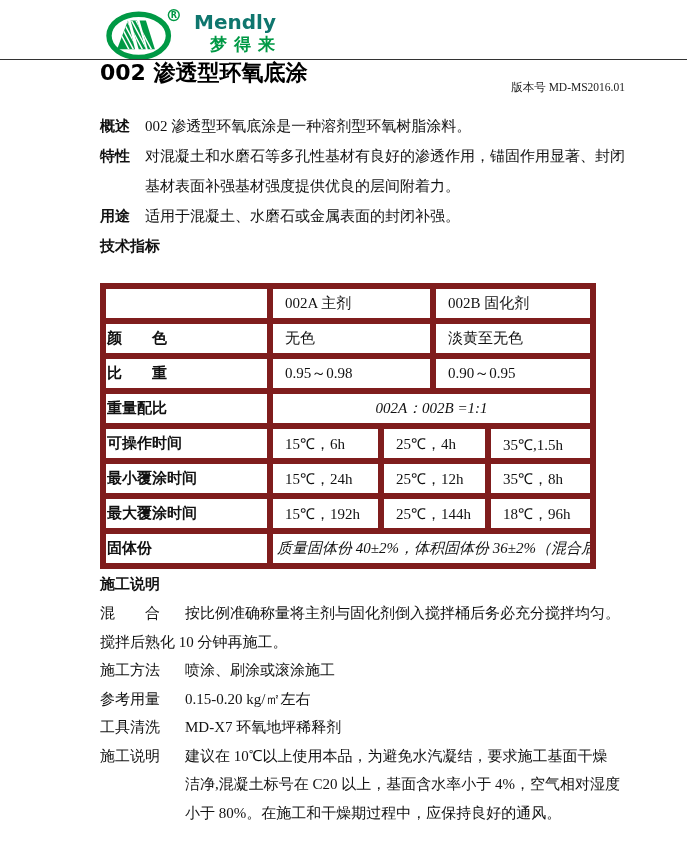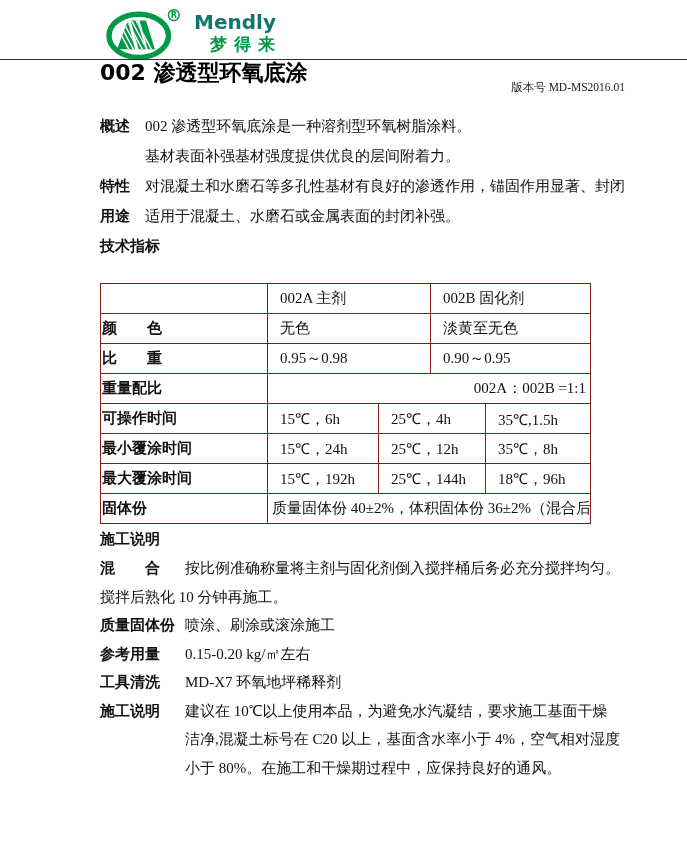--- a/index.html
+++ b/index.html
@@ -40,32 +40,32 @@
     font-family:"DejaVu Sans", sans-serif; font-weight:bold; font-size:15px;
     line-height:30px; margin:0; white-space:nowrap;
   }
 
   
   table.spec {
     border-collapse:collapse; margin-top:22px; table-layout:fixed; width:490px;
     font-size:15px;
   }
   table.spec td {
-    border:1px solid #7f1d1d; height:29px; padding:0 0 0 12px;
+    border:6px solid #7f1d1d; height:29px; padding:0 0 0 12px;
     white-space:nowrap; overflow:hidden; vertical-align:middle;
   }
   table.spec td.lbl {
     font-family:"DejaVu Sans", sans-serif; font-weight:bold; padding-left:1px;
   }
-  table.spec td.ctr { text-align:right; padding:0 4px; }
+  table.spec td.ctr { text-align:center; padding:0 4px;font-style:italic; }
 
   
   .cons-title { }
   .crow { display:flex; line-height:28.5px; font-size:15px; white-space:nowrap; }
-  .clabel { font-family:"DejaVu Sans", sans-serif; font-weight:bold; width:85px; flex:0 0 85px; }
+  .clabel { font-family:"DejaVu Sans", sans-serif; font-weight:normal; width:85px; flex:0 0 85px; }
   .ccont { padding-left:85px; }
 </style>
 </head>
 <body>
 
 <div class="page">
 
   <div class="logo">
     <svg class="logo-svg" width="90" height="54" viewBox="0 0 90 60" xmlns="http://www.w3.org/2000/svg">
       <defs>
@@ -99,26 +99,26 @@
   <div class="rule"></div>
 
   <main>
     <h1>002 渗透型环氧底涂</h1>
 
     <div class="intro">
       <div class="irow">
         <span class="ilabel">概述</span>
         <span class="itext">002 渗透型环氧底涂是一种溶剂型环氧树脂涂料。</span>
       </div>
-      <div class="irow icont">
-        <span class="itext">基材表面补强基材强度提供优良的层间附着力。</span>
-      </div>
       <div class="irow">
         <span class="ilabel">特性</span>
         <span class="itext">对混凝土和水磨石等多孔性基材有良好的渗透作用，锚固作用显著、封闭</span>
+      </div>
+      <div class="irow icont">
+        <span class="itext">基材表面补强基材强度提供优良的层间附着力。</span>
       </div>
       <div class="irow">
         <span class="ilabel">用途</span>
         <span class="itext">适用于混凝土、水磨石或金属表面的封闭补强。</span>
       </div>
       <div class="sec-title">技术指标</div>
     </div>
 
     <table class="spec">
       <colgroup>
@@ -177,21 +177,21 @@
 
     <div>
       <div class="crow">
         <span class="clabel">混　　合</span>
         <span>按比例准确称量将主剂与固化剂倒入搅拌桶后务必充分搅拌均匀。</span>
       </div>
       <div class="crow">
         <span>搅拌后熟化 10 分钟再施工。</span>
       </div>
       <div class="crow">
-        <span class="clabel">质量固体份</span>
+        <span class="clabel">施工方法</span>
         <span>喷涂、刷涂或滚涂施工</span>
       </div>
       <div class="crow">
         <span class="clabel">参考用量</span>
         <span>0.15-0.20 kg/㎡左右</span>
       </div>
       <div class="crow">
         <span class="clabel">工具清洗</span>
         <span>MD-X7 环氧地坪稀释剂</span>
       </div>

